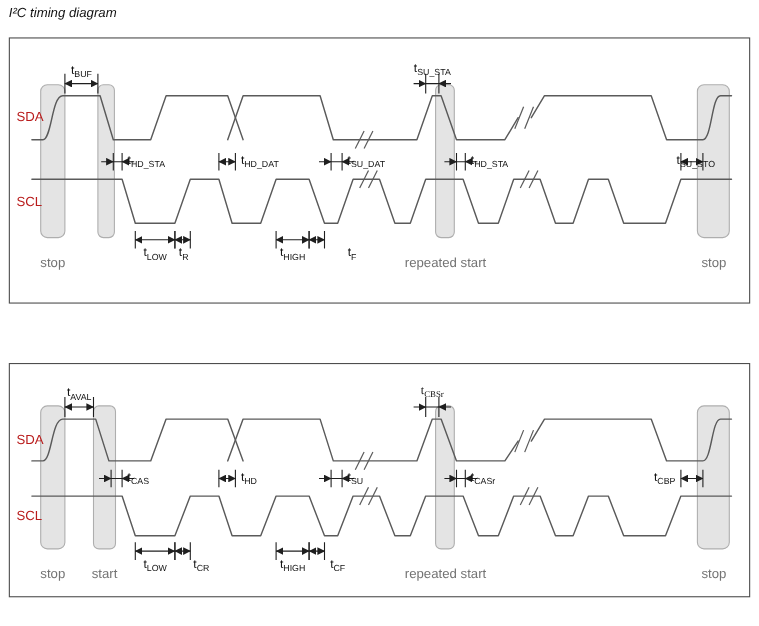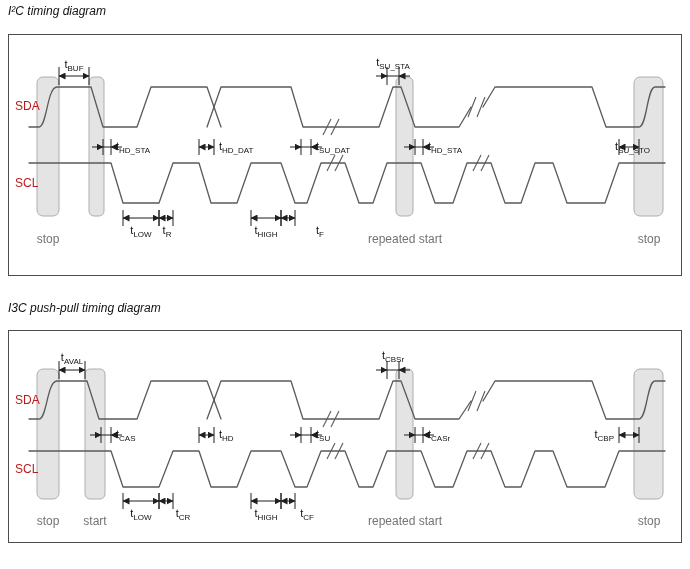--- a/index.html
+++ b/index.html
@@ -112,21 +112,20 @@
       <div class="ann" style="left: 210px; top: 105px;"><span>t</span><sub>HD_DAT</sub></div>
       <div class="ann" style="left: 307px; top: 105px;"><span>t</span><sub>SU_DAT</sub></div>
       <div class="ann" style="left: 419px; top: 105px;"><span>t</span><sub>HD_STA</sub></div>
       <div class="ann ar" style="left: 621px; top: 105px; margin-left: 20px;"><span>t</span><sub>SU_STO</sub></div>
       <div class="ann ac" style="left: 132px; top: 189px;"><span>t</span><sub>LOW</sub></div>
       <div class="ann ac" style="left: 158px; top: 189px;"><span>t</span><sub>R</sub></div>
       <div class="ann ac" style="left: 257px; top: 189px;"><span>t</span><sub>HIGH</sub></div>
       <div class="ann ac" style="left: 281px; top: 189px; margin-left: 30px;"><span>t</span><sub>F</sub></div>
     </div>
 
-  <div class="dg-title" style="top:301px">I3C push-pull timing diagram</div>
 
   <div class="dg-box" id="box2" style="top:330px;height:213px">
     <svg width="672" height="211" viewBox="0 0 672 211">
       <defs>
         <marker id="m2" markerWidth="7" markerHeight="7" refX="6.5" refY="3.5" orient="auto-start-reverse" markerUnits="userSpaceOnUse">
           <path d="M0,0 L7,3.5 L0,7 Z" fill="#1f1f1f"></path>
         </marker>
       </defs>
       <g>
         <rect class="bar" x="28" y="38" width="22" height="130" rx="6"></rect>
@@ -196,21 +195,21 @@
           <line x1="272" y1="170" x2="286" y2="170" marker-start="url(#m2)" marker-end="url(#m2)"></line>
         </g>
     </svg>
     <div class="sig" style="left:6px;top:62px">SDA</div>
     <div class="sig" style="left:6px;top:131px">SCL</div>
     <div class="cond" style="left:39px;top:183px">stop</div>
     <div class="cond" style="left:86px;top:183px">start</div>
     <div class="cond" style="left:396px;top:183px">repeated start</div>
     <div class="cond" style="left:640px;top:183px">stop</div>
   <div class="ann ac" style="left: 63px; top: 20px;"><span>t</span><sub>AVAL</sub></div>
-      <div class="ann ac" style="left: 384px; top: 18px;"><span>t</span><sub>CBSr</sub></div>
+      <div class="ann ac" style="left: 384px; top: 18px; font-family: Liberation Serif, serif;"><span>t</span><sub>CBSr</sub></div>
       <div class="ann" style="left: 107px; top: 97px;"><span>t</span><sub>CAS</sub></div>
       <div class="ann" style="left: 210px; top: 97px;"><span>t</span><sub>HD</sub></div>
       <div class="ann" style="left: 307px; top: 97px;"><span>t</span><sub>SU</sub></div>
       <div class="ann" style="left: 419px; top: 97px;"><span>t</span><sub>CASr</sub></div>
       <div class="ann ar" style="left: 605px; top: 97px;"><span>t</span><sub>CBP</sub></div>
       <div class="ann ac" style="left: 132px; top: 176px;"><span>t</span><sub>LOW</sub></div>
       <div class="ann ac" style="left: 174px; top: 176px;"><span>t</span><sub>CR</sub></div>
       <div class="ann ac" style="left: 257px; top: 176px;"><span>t</span><sub>HIGH</sub></div>
       <div class="ann ac" style="left: 298px; top: 176px;"><span>t</span><sub>CF</sub></div>
     </div>

